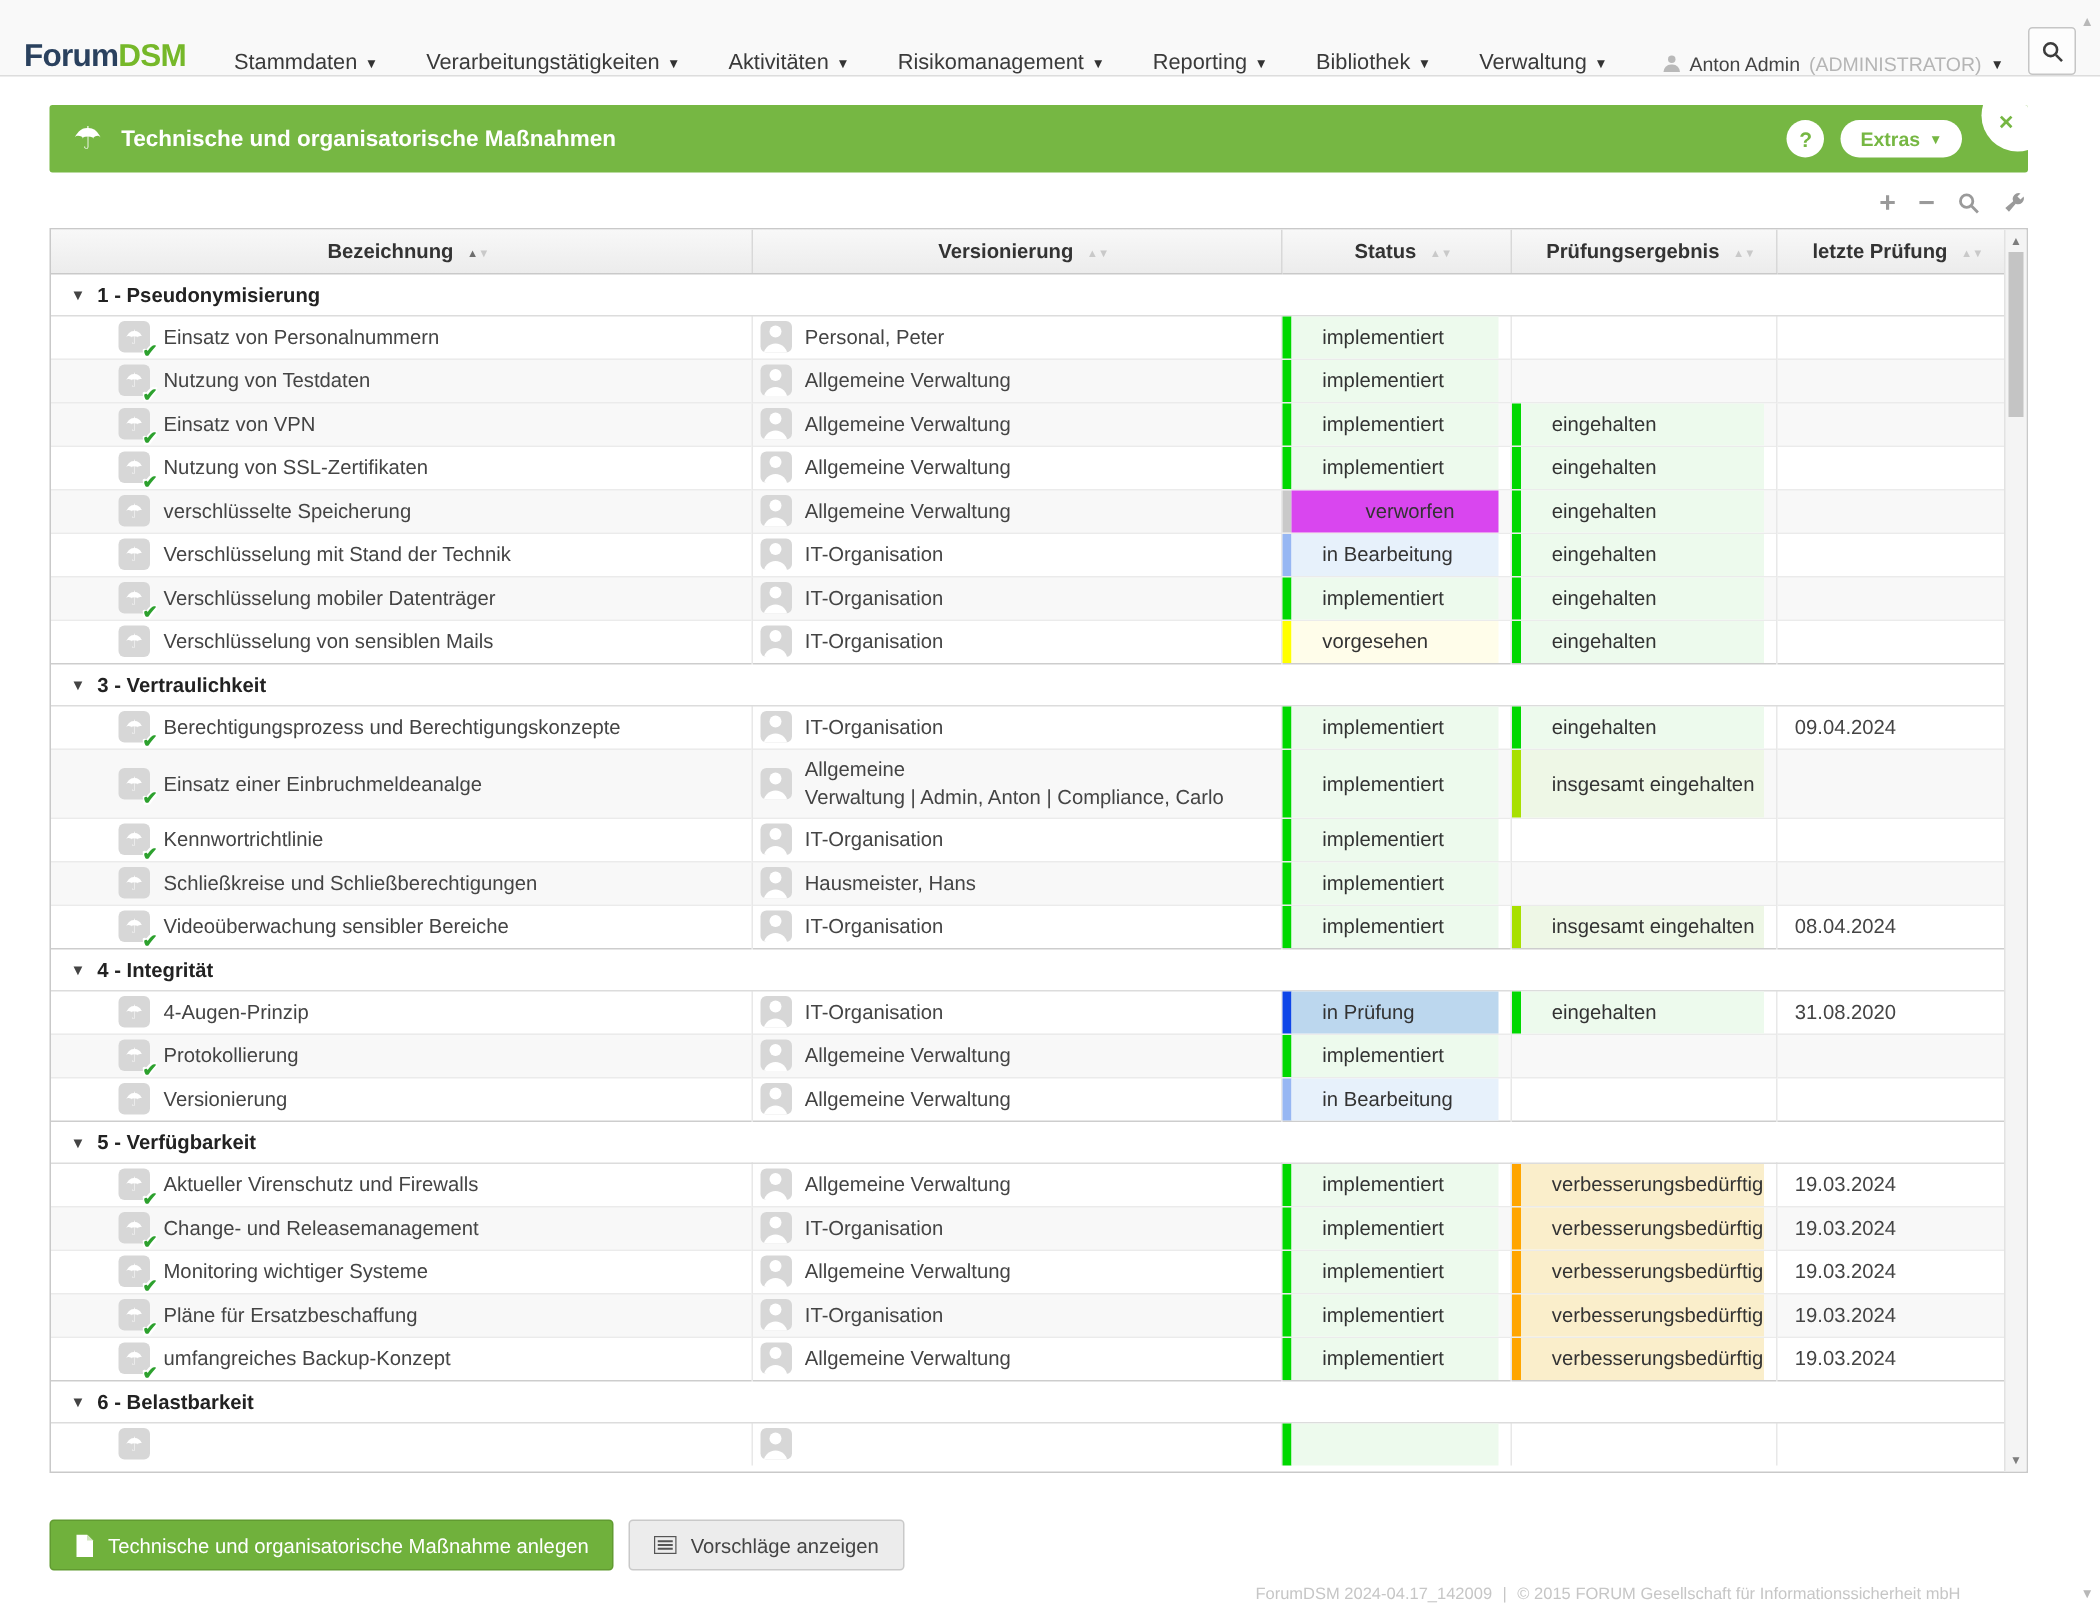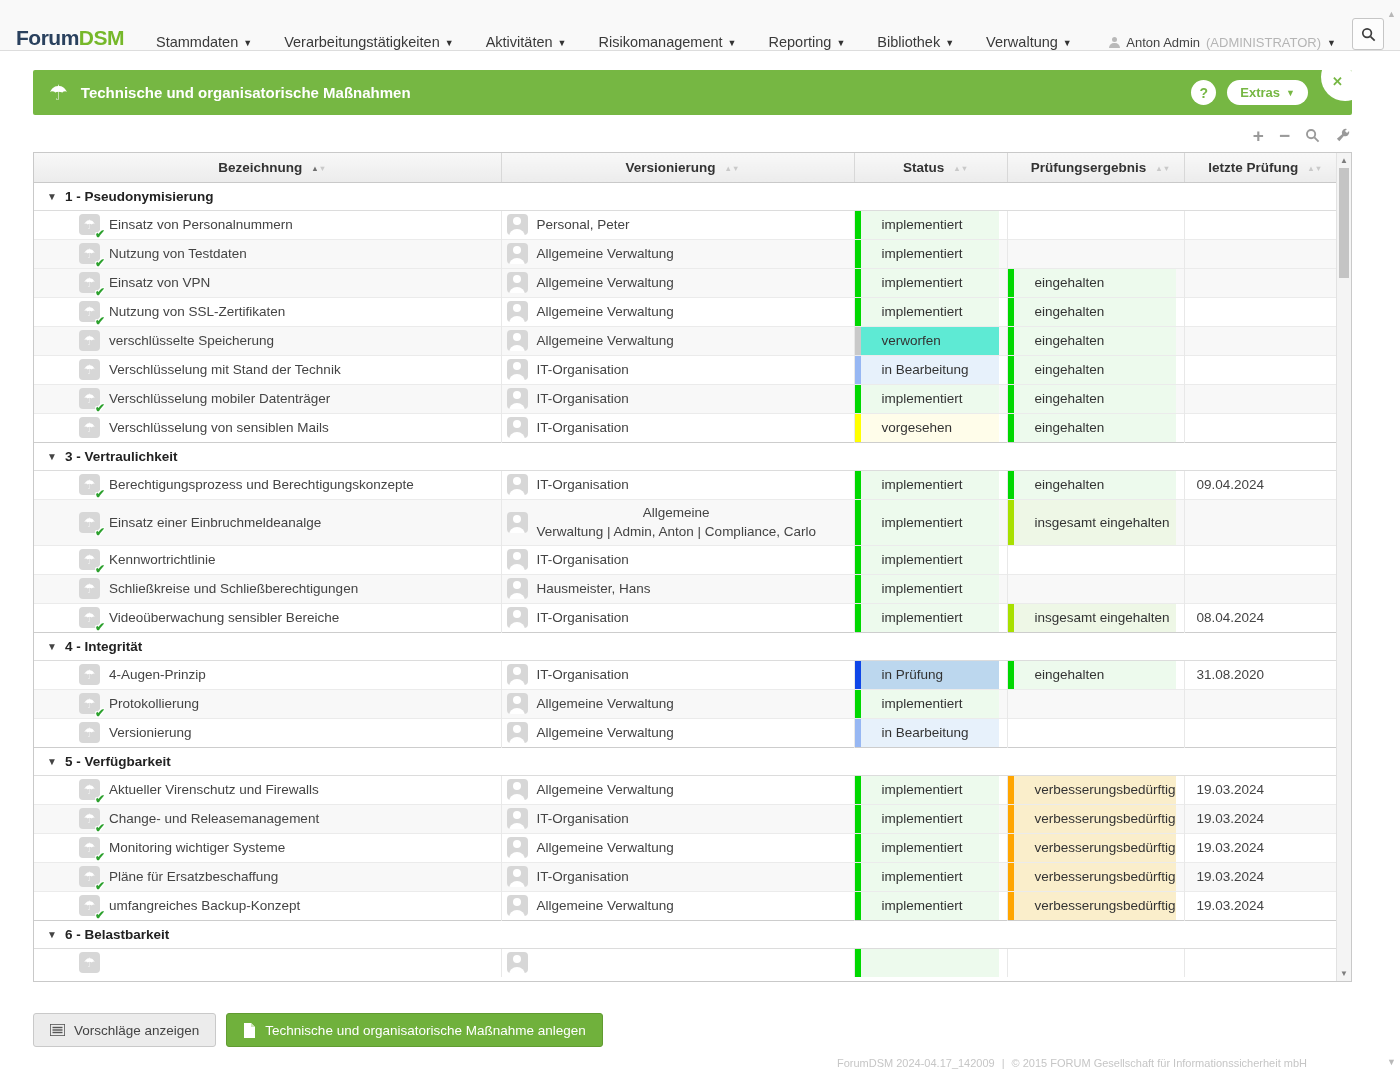--- a/index.html
+++ b/index.html
@@ -64,21 +64,21 @@
   tr.grp .g-caret { font-size:10px; color:#444; margin-right:8px; vertical-align:1px; }
 
   tr.data td { height:29px; border-top:1px solid #ebebeb; border-left:1px solid #e8e8e8; font-size:13.5px; color:#444; vertical-align:middle; }
   tr.data td:first-child { border-left:none; }
   tr.data.alt td { background:#f8f8f8; }
   tr.grp + tr.data td { border-top:none; }
   tr.data { cursor:pointer; }
 
   .cell-name { display:flex; align-items:center; gap:9px; padding-left:45px; }
   .cell-resp { display:flex; align-items:center; gap:9px; padding-left:5px; }
-  .rt { white-space:pre-line; line-height:1.45; padding:3px 0;text-align:center; }
+  .rt { white-space:pre-line; line-height:1.45; padding:3px 0; }
 
   .uicon { position:relative; flex:0 0 21px; width:21px; height:21px; background:#d7d7d7; border-radius:4px; color:#fff; font-size:13px; display:flex; align-items:center; justify-content:center; }
   .uicon .check { position:absolute; right:-5px; bottom:-6px; color:#2da12e; font-size:12px; font-weight:bold; font-style:normal;
                   text-shadow:-1px -1px 0 #fff,1px -1px 0 #fff,-1px 1px 0 #fff,1px 1px 0 #fff; }
   .picon { position:relative; flex:0 0 21px; width:21px; height:21px; background:#d7d7d7; border-radius:4px; overflow:hidden; }
   .picon::before { content:''; position:absolute; top:3px; left:50%; transform:translateX(-50%); width:8px; height:8px; border-radius:50%; background:#fff; }
   .picon::after  { content:''; position:absolute; bottom:-4px; left:50%; transform:translateX(-50%); width:16px; height:10px; border-radius:8px 8px 0 0; background:#fff; }
 
   td.stcell { position:relative; padding:0; }
   .scell { position:absolute; inset:0; display:flex; }
@@ -305,21 +305,21 @@
             </td>
       <td>
               <div class="cell-resp">
         <span class="picon"></span>
         <span class="rt">Allgemeine Verwaltung</span>
       </div>
             </td>
       <td class="stcell">
               <div class="scell st">
                 <span class="bar" style="background: rgb(201, 201, 201);"></span>
-                <span class="area" style="background: #5eead4;">
+                <span class="area" style="background: #d946ef; justify-content: center;">
                   <span>verworfen</span>
                 </span>
               </div>
             </td>
       <td class="stcell">
               <div class="scell rs">
                 <span class="bar" style="background: rgb(0, 216, 0);"></span>
                 <span class="area" style="background: rgb(237, 250, 237);">
                   <span>eingehalten</span>
                 </span>
@@ -854,34 +854,34 @@
   </tbody>
     </table>
     <div class="scrollbar">
       <span class="sb-up">▲</span>
       <span class="thumb"></span>
       <span class="sb-dn">▼</span>
     </div>
   </div>
 
   <div class="actions" style="padding-left:0;">
+    <button class="btn green">
+      <svg width="13" height="15" viewBox="0 0 13 15">
+          <path d="M1 0 h7 l4 4 v11 H1z" fill="#fff"></path>
+          <path d="M8 0 l4 4 h-4z" fill="#cfe6bb"></path>
+        </svg>
+      <span>Technische und organisatorische Maßnahme anlegen</span>
+    </button>
     <button class="btn gray">
       <svg width="15" height="12" viewBox="0 0 15 12">
           <rect x="0" y="0" width="15" height="12" fill="none" stroke="#555" stroke-width="1.6"></rect>
           <line x1="2.5" y1="3.5" x2="12.5" y2="3.5" stroke="#555" stroke-width="1.4"></line>
           <line x1="2.5" y1="6" x2="12.5" y2="6" stroke="#555" stroke-width="1.4"></line>
           <line x1="2.5" y1="8.5" x2="12.5" y2="8.5" stroke="#555" stroke-width="1.4"></line>
         </svg>
       <span>Vorschläge anzeigen</span>
     </button>
-    <button class="btn green">
-      <svg width="13" height="15" viewBox="0 0 13 15">
-          <path d="M1 0 h7 l4 4 v11 H1z" fill="#fff"></path>
-          <path d="M8 0 l4 4 h-4z" fill="#cfe6bb"></path>
-        </svg>
-      <span>Technische und organisatorische Maßnahme anlegen</span>
-    </button>
   </div>
 
   <div class="footer">
     <span>ForumDSM 2024-04.17_142009</span><span class="sep">|</span><span>© 2015 FORUM Gesellschaft für Informationssicherheit mbH</span>
   </div>
 </div>
 
 </body></html>

